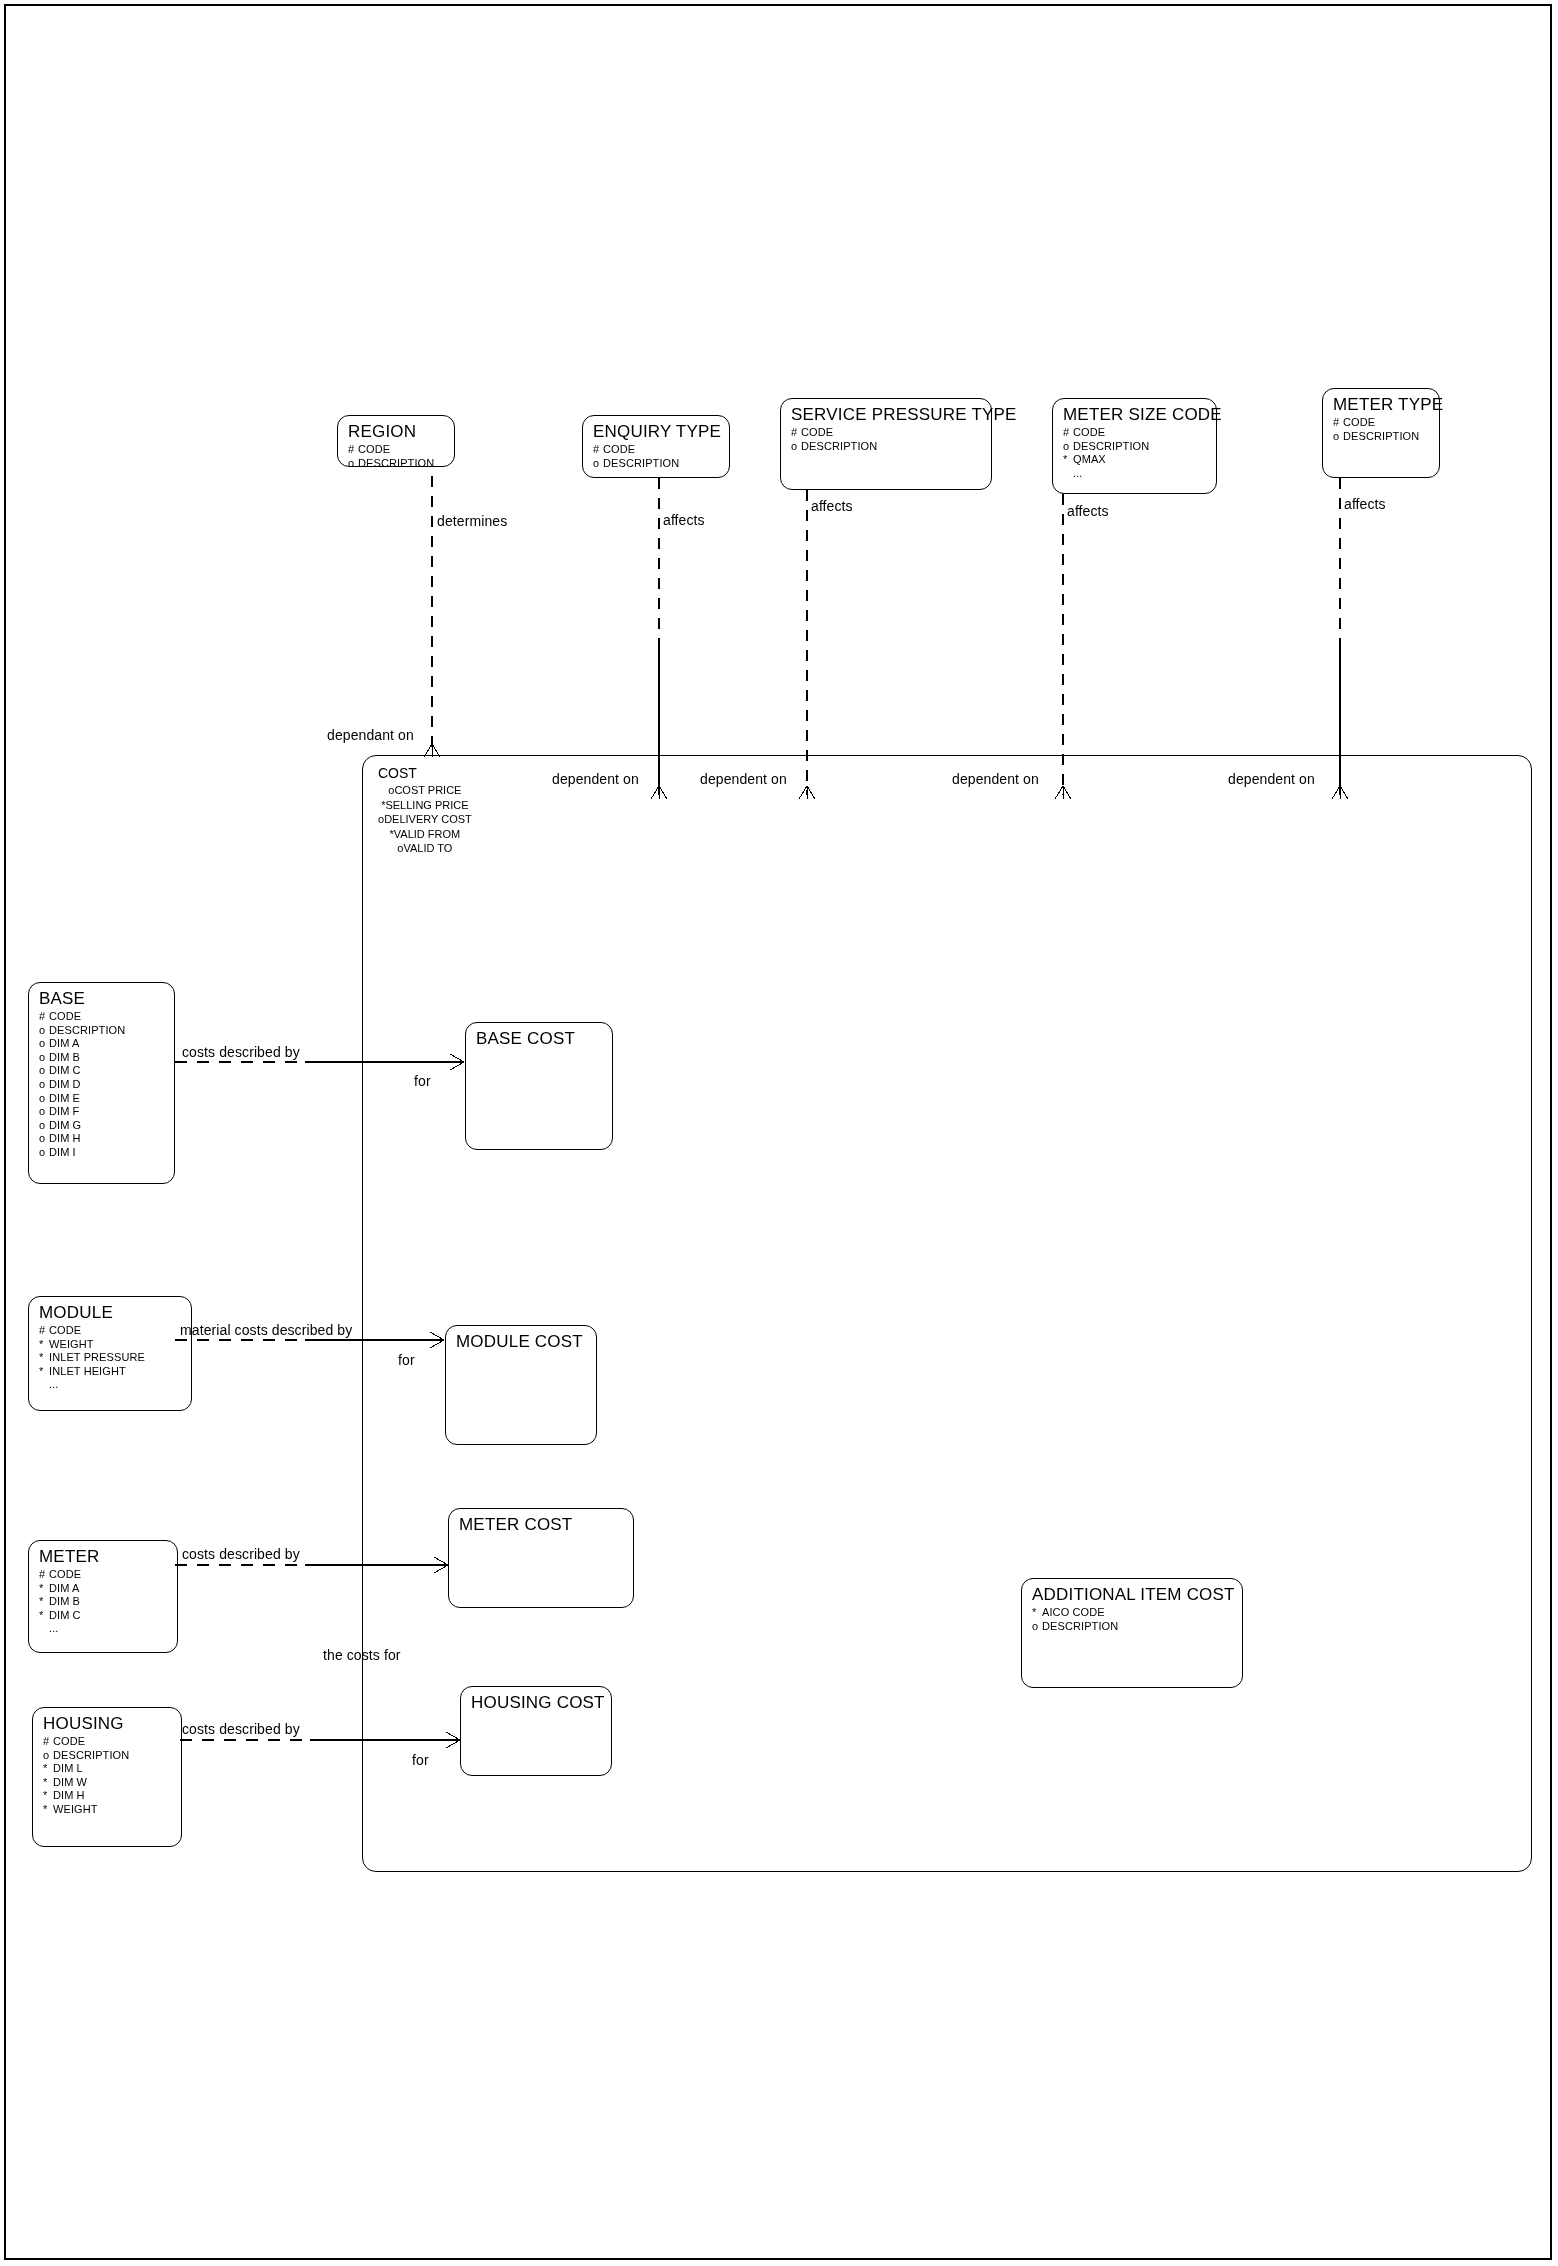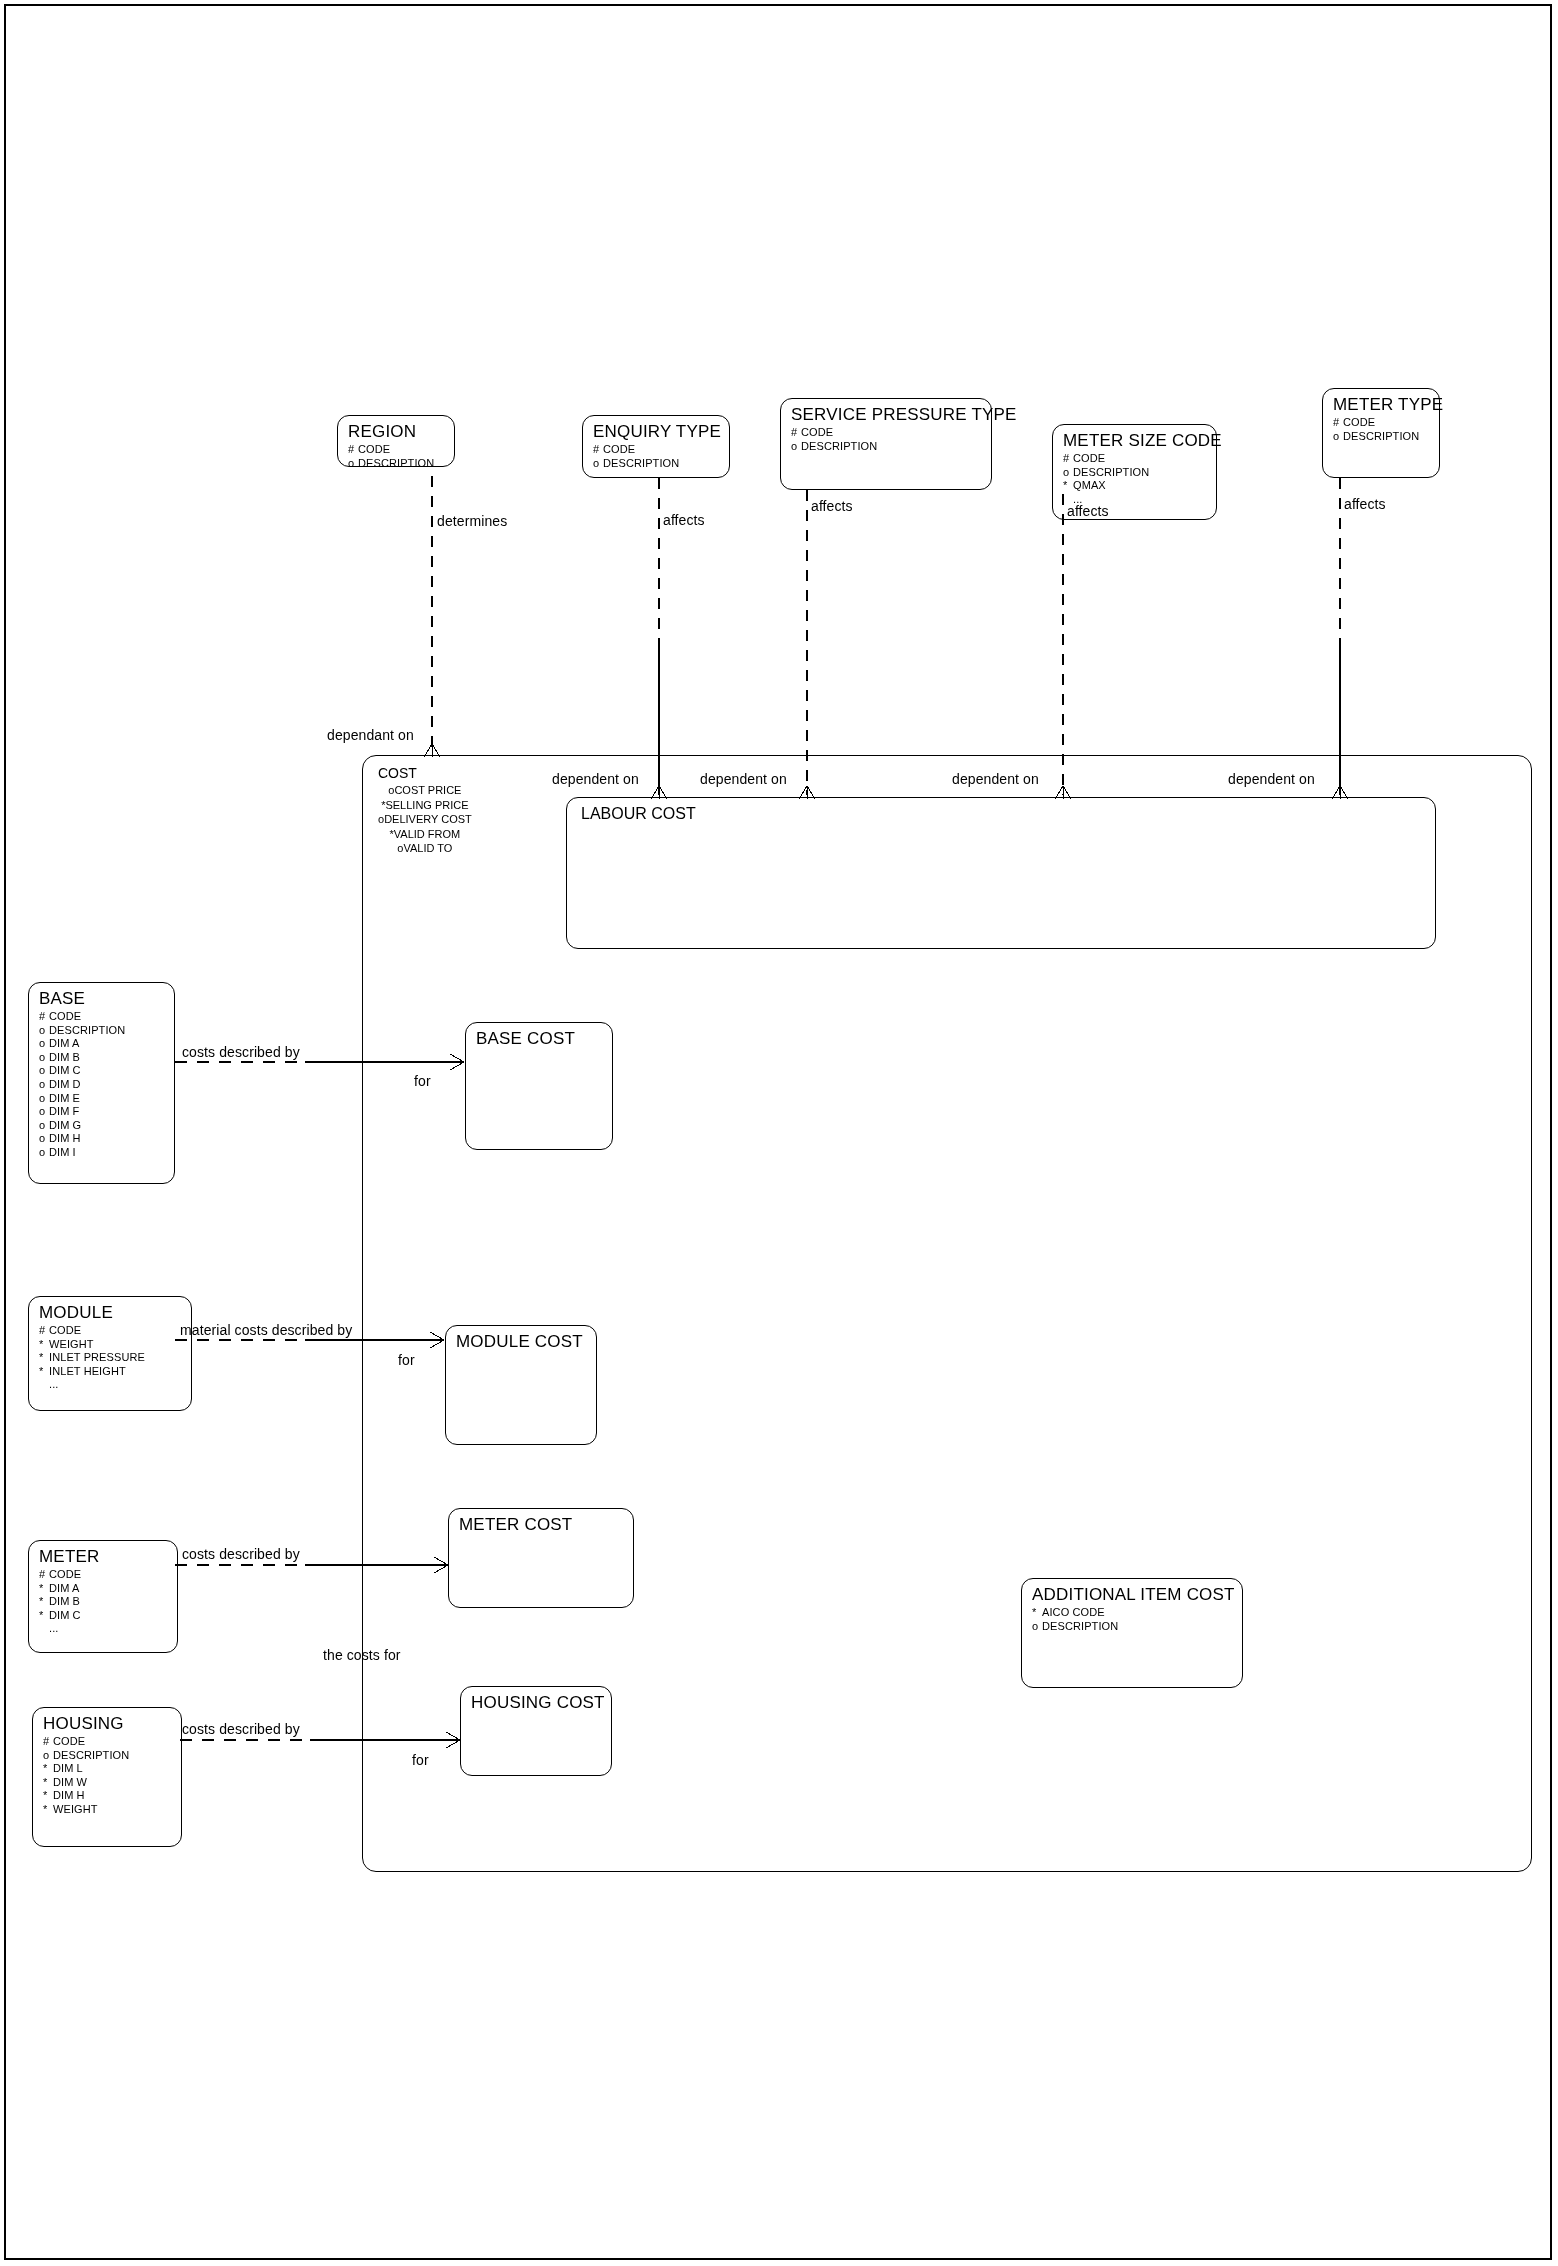--- a/index.html
+++ b/index.html
@@ -186,21 +186,21 @@
   </div>
 
   <div class="ent" style="left:780px; top:398px; width:212px; height:92px;">
     <div class="t">SERVICE PRESSURE TYPE</div>
     <div class="attrs">
       <div class="attr"><span class="mk">#</span><span>CODE</span></div>
       <div class="attr"><span class="mk">o</span><span>DESCRIPTION</span></div>
     </div>
   </div>
 
-  <div class="ent" style="left:1052px; top:398px; width:165px; height:96px;margin-top:26px;">
+  <div class="ent" style="left:1052px; top:398px; width:165px; height:96px;">
     <div class="t">METER SIZE CODE</div>
     <div class="attrs">
       <div class="attr"><span class="mk">#</span><span>CODE</span></div>
       <div class="attr"><span class="mk">o</span><span>DESCRIPTION</span></div>
       <div class="attr"><span class="mk">*</span><span>QMAX</span></div>
       <div class="attr"><span class="mk"></span><span>...</span></div>
     </div>
   </div>
 
   <div class="ent" style="left:1322px; top:388px; width:118px; height:90px;">
@@ -230,23 +230,20 @@
     <div class="t">COST</div>
     <div class="attrs">
       <div class="attr"><span class="mk">o</span><span>COST PRICE</span></div>
       <div class="attr"><span class="mk">*</span><span>SELLING PRICE</span></div>
       <div class="attr"><span class="mk">o</span><span>DELIVERY COST</span></div>
       <div class="attr"><span class="mk">*</span><span>VALID FROM</span></div>
       <div class="attr"><span class="mk">o</span><span>VALID TO</span></div>
     </div>
   </div>
 
-  <div id="labour-cost">
-    <div class="t">LABOUR COST</div>
-  </div>
 
   <div class="ent" style="left:28px; top:982px; width:147px; height:202px;">
     <div class="t">BASE</div>
     <div class="attrs">
       <div class="attr"><span class="mk">#</span><span>CODE</span></div>
       <div class="attr"><span class="mk">o</span><span>DESCRIPTION</span></div>
       <div class="attr"><span class="mk">o</span><span>DIM A</span></div>
       <div class="attr"><span class="mk">o</span><span>DIM B</span></div>
       <div class="attr"><span class="mk">o</span><span>DIM C</span></div>
       <div class="attr"><span class="mk">o</span><span>DIM D</span></div>

